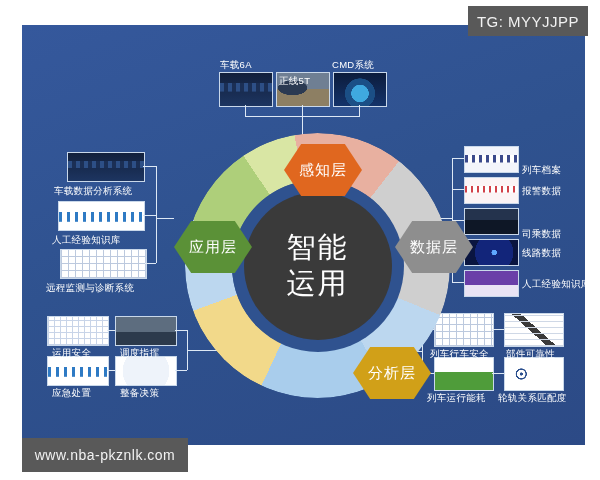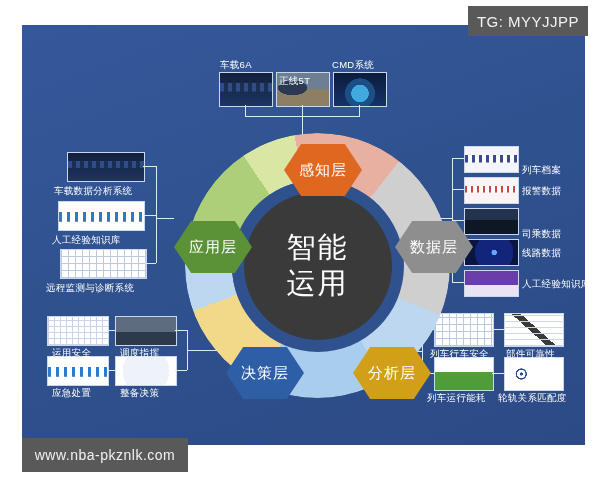--- a/index.html
+++ b/index.html
@@ -182,23 +182,20 @@
 
   <div class="hex" id="hex-sense">
       <span>感知层</span>
     </div>
   <div class="hex" id="hex-data">
       <span>数据层</span>
     </div>
   <div class="hex" id="hex-app">
       <span>应用层</span>
     </div>
-  <div class="hex" id="hex-dec">
-      <span>决策层</span>
-    </div>
   <div class="hex" id="hex-ana">
       <span>分析层</span>
     </div>
 
 </div>
 
 <div class="wm" id="wm-top">TG: MYYJJPP</div>
 <div class="wm" id="wm-bottom">www.nba-pkznlk.com</div>
 
 </body></html>

